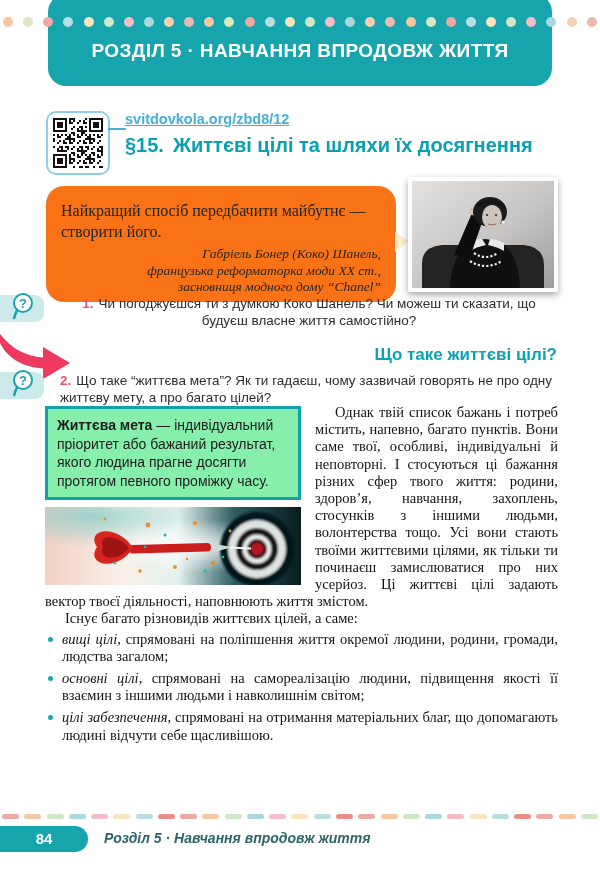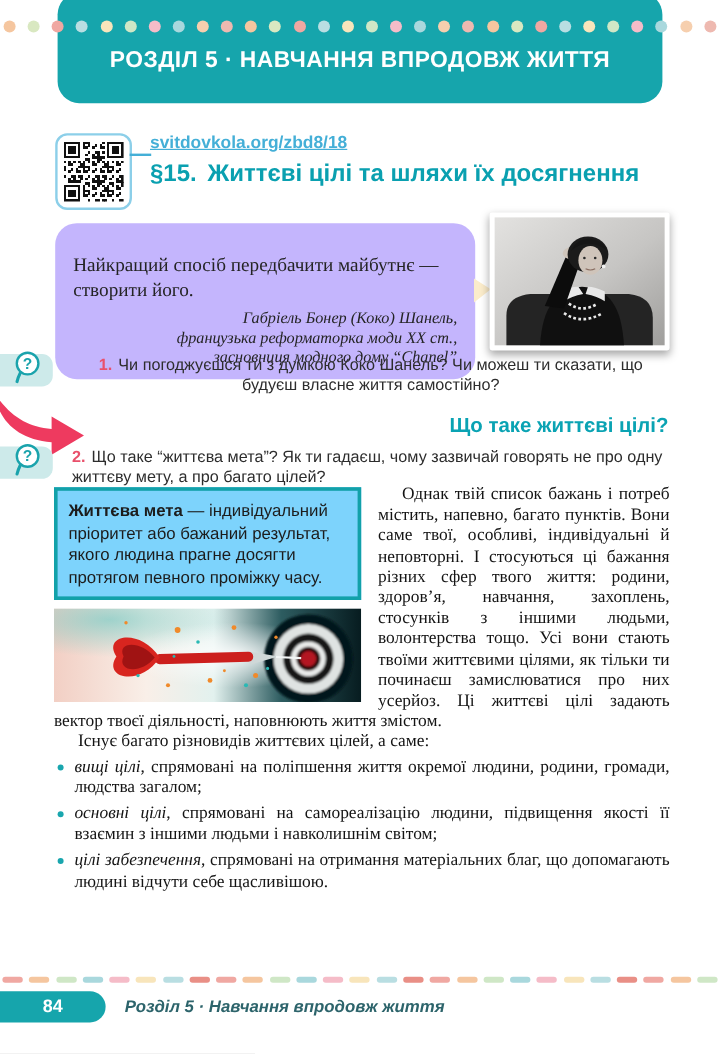--- a/index.html
+++ b/index.html
@@ -36,22 +36,22 @@
   .qr-link {
     position:absolute; left:125px; top:111px; font-size:14.5px; color:#44afd7;
     text-decoration:underline; font-weight:600;
   }
   .section-title { position:absolute; left:125px; top:134px; width:440px;
     color:#0aa0b0; font-size:20px; font-weight:bold; }
   .section-title .num { margin-right:9px; }
 
   
   .quote-box {
-    position:absolute; left:46px; top:186px; width:350px; height:130px;
-    background:#c4b5fd; border-radius:18px; padding:25px 15px 9px 15px;
+    position:absolute; left:46px; top:186px; width:350px; height:116px;
+    background:#f97316; border-radius:18px; padding:14px 15px 9px 15px;
     font-family:"Liberation Serif", serif; color:#242424;
   }
   .quote-box .tail {
     position:absolute; right:-13px; top:46px; width:0; height:0;
     border-top:9px solid transparent; border-bottom:11px solid transparent;
     border-left:14px solid #fbeccb;
   }
   .quote-text { font-size:16px; line-height:21px; }
   .quote-attrib { margin-top:4px; text-align:right; font-style:italic; font-size:13.5px; line-height:16.5px; }
 
@@ -73,21 +73,21 @@
 
   .big-arrow { position:absolute; left:0; top:330px; }
   .sub-heading { position:absolute; left:45px; top:345px; width:512px;
     text-align:right; color:#0aa3b3; font-size:17px; font-weight:bold; }
 
   
   .article { position:absolute; left:45px; top:404px; width:513px;
     font-family:"Liberation Serif", serif; font-size:14.5px; line-height:17.2px;
     color:#141414; text-align:justify; }
   .left-col { float:left; width:256px; margin:2px 14px 3px 0; }
-  .def-box { border:3px solid #12a1a9; background:#7dd3fc; padding:7px 9px;
+  .def-box { border:3px solid #12a1a9; background:#86efac; padding:7px 9px;
     font-family:"Liberation Sans", sans-serif; font-size:14px; line-height:18.5px;
     color:#1c1c1c; text-align:left; }
   .def-box .term { font-weight:bold; }
   .dart-img { margin-top:7px; }
   .dart-img svg { display:block; }
   .article p { margin:0; text-indent:20px; }
   .article ul { margin:3px 0 0 0; padding:0; list-style:none; }
   .article li { position:relative; padding-left:17px; margin-bottom:5px; }
   .article li .dot { position:absolute; left:3px; top:6px; width:5px; height:5px;
     border-radius:50%; background:#19a6ae; }
@@ -333,21 +333,21 @@
           <rect x="14" y="24" width="1.05" height="1.05"></rect>
           <rect x="16" y="24" width="1.05" height="1.05"></rect>
           <rect x="17" y="24" width="1.05" height="1.05"></rect>
           <rect x="20" y="24" width="1.05" height="1.05"></rect>
           <rect x="23" y="24" width="1.05" height="1.05"></rect>
           <rect x="24" y="24" width="1.05" height="1.05"></rect>
         </g>
     </svg>
   </div>
   <div class="qr-connector"></div>
-  <a class="qr-link">svitdovkola.org/zbd8/18</a>
+  <a class="qr-link">svitdovkola.org/zbd8/12</a>
   <div class="section-title">
     <span class="num">§15.</span><span>Життєві цілі та шляхи їх досягнення</span>
   </div>
 
   <div class="quote-box">
     <div class="tail"></div>
     <div class="quote-text">Найкращий спосіб передбачити майбутнє — створити його.</div>
     <div class="quote-attrib">
       <div>Габріель Бонер (Коко) Шанель,</div>
       <div>французька реформаторка моди XX ст.,</div>

